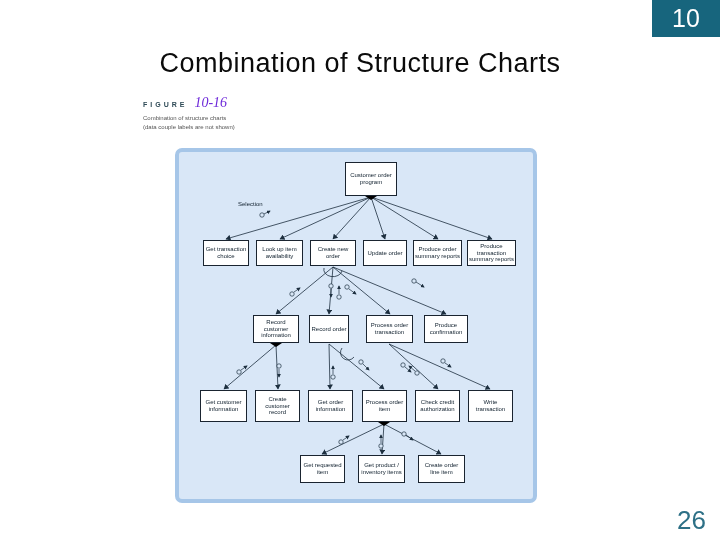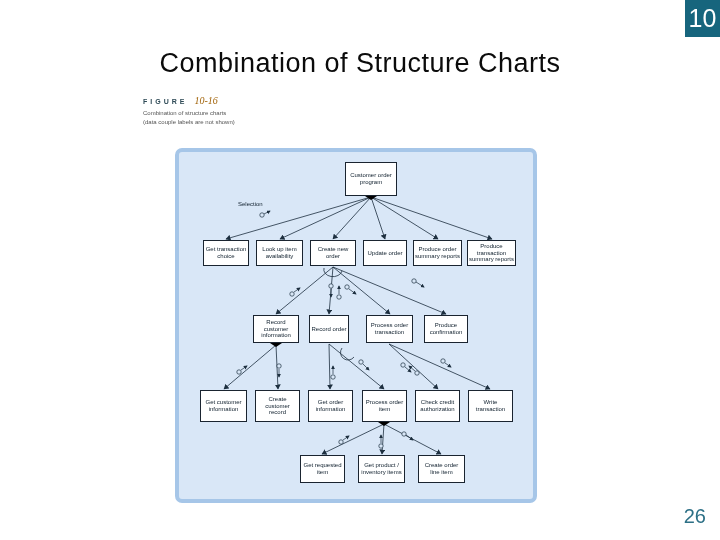--- a/index.html
+++ b/index.html
@@ -1,47 +1,47 @@
 <!DOCTYPE html>
 <html><head>
 <meta charset="utf-8">
 <style>
   html,body{margin:0;padding:0;background:#888;}
   .slide{
     position:relative;width:720px;height:540px;background:#ffffff;
     font-family:"Liberation Sans",sans-serif;overflow:hidden;margin:0 auto;
   }
   .badge{
-    position:absolute;right:0;top:0;width:35px;height:37px;background:#17657D;
+    position:absolute;right:0;top:0;width:68px;height:37px;background:#17657D;
     color:#fff;font-size:25px;display:flex;align-items:center;justify-content:center;
   }
   .title{
     position:absolute;left:10px;top:48px;width:700px;text-align:center;
     font-size:27px;color:#0b0b0b;letter-spacing:0.5px;
   }
   .figblock{position:absolute;left:143px;top:95px;width:220px;}
   .figrow{display:flex;align-items:baseline;}
   .figword{font-size:7px;font-weight:bold;letter-spacing:3px;color:#2E4A56;}
-  .fignum{font-family:"Liberation Serif",serif;font-style:italic;font-size:10px;color:#a16207;margin-left:7px;}
+  .fignum{font-family:"Liberation Serif",serif;font-style:italic;font-size:14px;color:#6d28d9;margin-left:7px;}
   .figcap{font-size:6px;color:#555;line-height:1.5;margin-top:3px;}
   .panel{
     position:absolute;left:175px;top:148px;width:362px;height:355px;
     background:#D9E7F7;border:4px solid #A6C6E8;border-radius:7px;box-sizing:border-box;
   }
   .diagram-svg{position:absolute;left:0;top:0;width:720px;height:540px;pointer-events:none;}
   .nbox{
     position:absolute;background:#fff;border:1px solid #1A2430;box-sizing:border-box;
     display:flex;align-items:center;justify-content:center;text-align:center;
     font-size:6px;line-height:1.12;color:#10202e;padding:1px;
   }
   .footer{
     position:absolute;left:8px;top:514px;font-size:12.5px;font-style:italic;color:#1D6B80;
   }
   .pagenum{
-    position:absolute;right:14px;top:505px;font-size:20px;color:#2D7086;
+    position:absolute;right:14px;top:505px;font-size:26px;color:#2D7086;
   }
 </style>
 </head>
 <body>
 
 <div class="slide">
 
   <div class="badge">10</div>
 
   <div class="title">Combination of Structure Charts</div>

